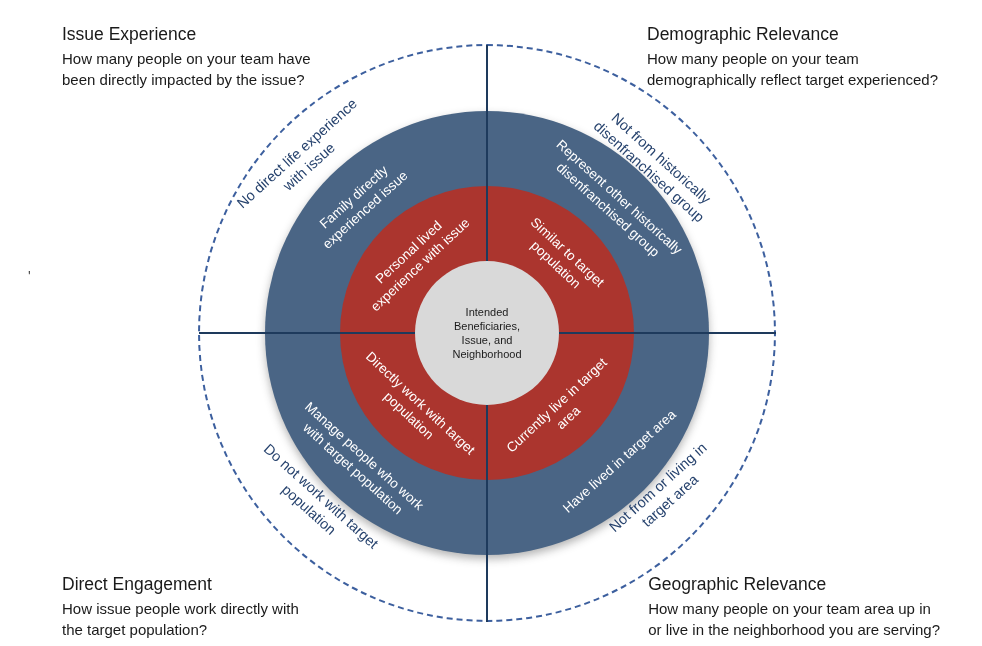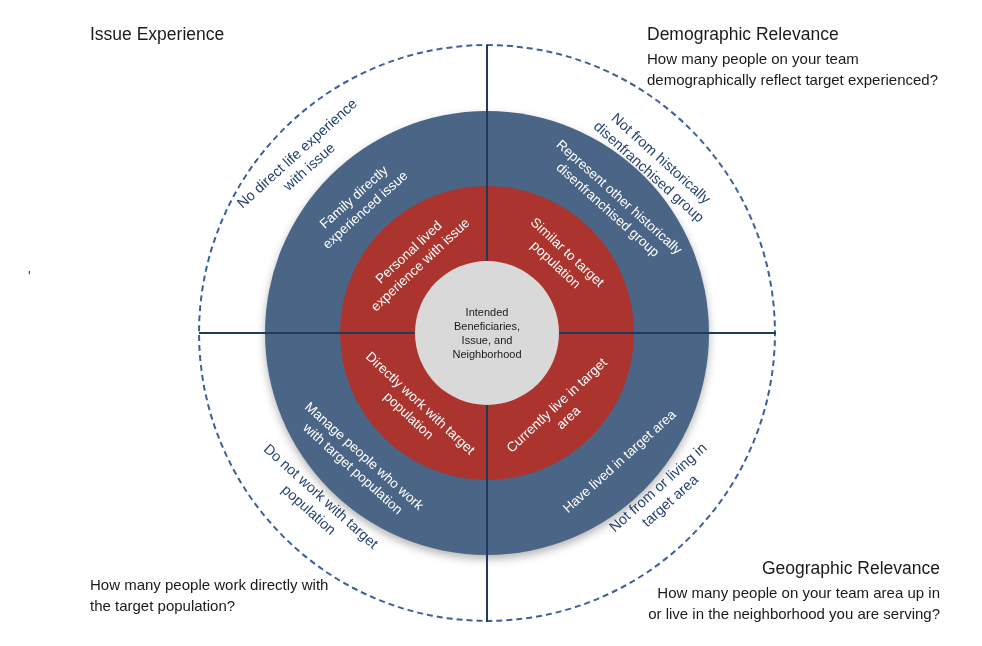--- a/index.html
+++ b/index.html
@@ -3,27 +3,27 @@
 <meta charset="utf-8">
 <style>
   html, body { margin: 0; padding: 0; }
   body {
     width: 982px; height: 646px;
     position: relative;
     background: #ffffff;
     font-family: "Liberation Sans", sans-serif;
     overflow: hidden;
   }
-  .corner { position: absolute; color: var(--heading_text); margin-left: 28px; }
+  .corner { position: absolute; color: var(--heading_text); }
   .corner .title { font-size: 17.5px; font-weight: 500; margin-bottom: 3px; }
   .corner .sub { font-size: 15px; line-height: 1.4; white-space: pre-line; }
   .corner.tl { left: 62px; top: 24px; text-align: left; }
   .corner.tr { right: 44px; top: 24px; text-align: left; }
   .corner.bl { left: 62px; top: 574px; text-align: left; }
-  .corner.br { right: 42px; top: 558px; text-align: right; }
+  .corner.br { right: 42px; top: 574px; text-align: left; }
 
   .circle { position: absolute; border-radius: 50%; box-sizing: border-box; }
   .dashed-circle {
     left: 198px; top: 44px; width: 578px; height: 578px;
     border: 2px dashed var(--dashed_circle);
     background: transparent;
   }
   .blue-circle {
     left: 265px; top: 111px; width: 444px; height: 444px;
     background: var(--blue_ring);
@@ -53,28 +53,31 @@
   }
   .ring-label.white { color: #ffffff; font-size: 13.5px; }
   .ring-label.navy { color: var(--outer_text); font-size: 14.5px; }
   .stray { position: absolute; left: 28px; top: 268px; color: #444; font-size: 14px; }
 </style>
 </head>
 <body>
 
 <div class="corner tl">
   <div class="title">Issue Experience</div>
+  <div class="sub">How many people on your team have
+been directly impacted by the issue?</div>
 </div>
 <div class="corner tr">
   <div class="title">Demographic Relevance</div>
   <div class="sub">How many people on your team
 demographically reflect target experienced?</div>
 </div>
 <div class="corner bl">
-  <div class="sub">How many people work directly with
+  <div class="title">Direct Engagement</div>
+  <div class="sub">How issue people work directly with
 the target population?</div>
 </div>
 <div class="corner br">
   <div class="title">Geographic Relevance</div>
   <div class="sub">How many people on your team area up in
 or live in the neighborhood you are serving?</div>
 </div>
 
 <div class="circle dashed-circle"></div>
 <div class="circle blue-circle"></div>

